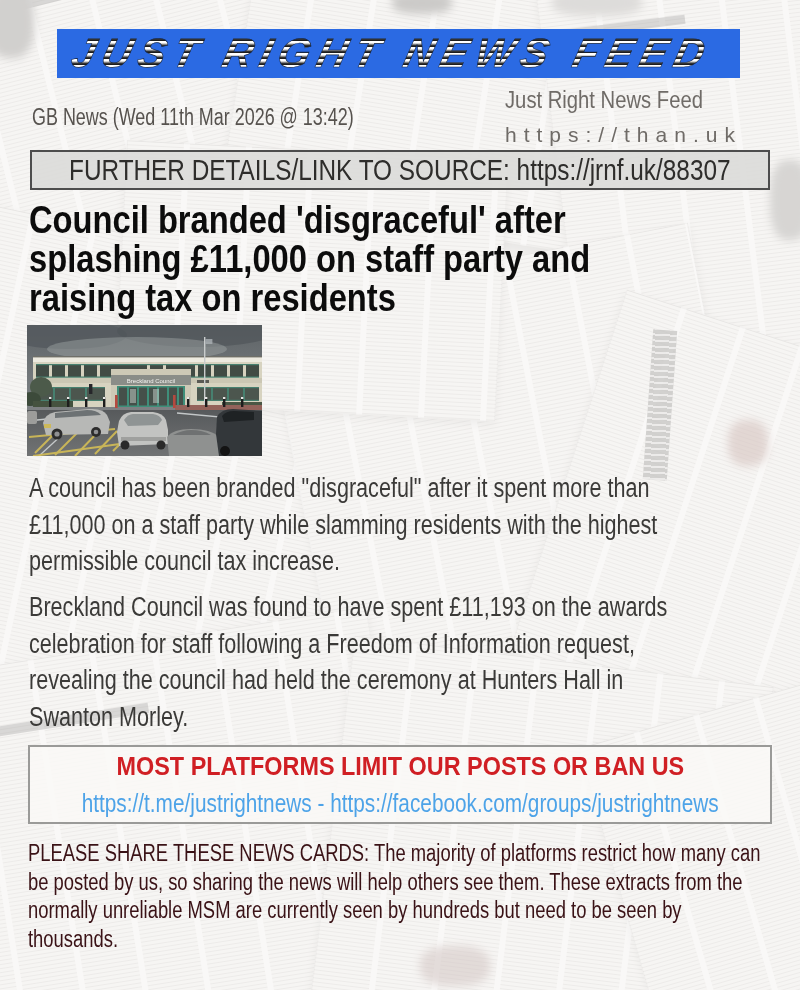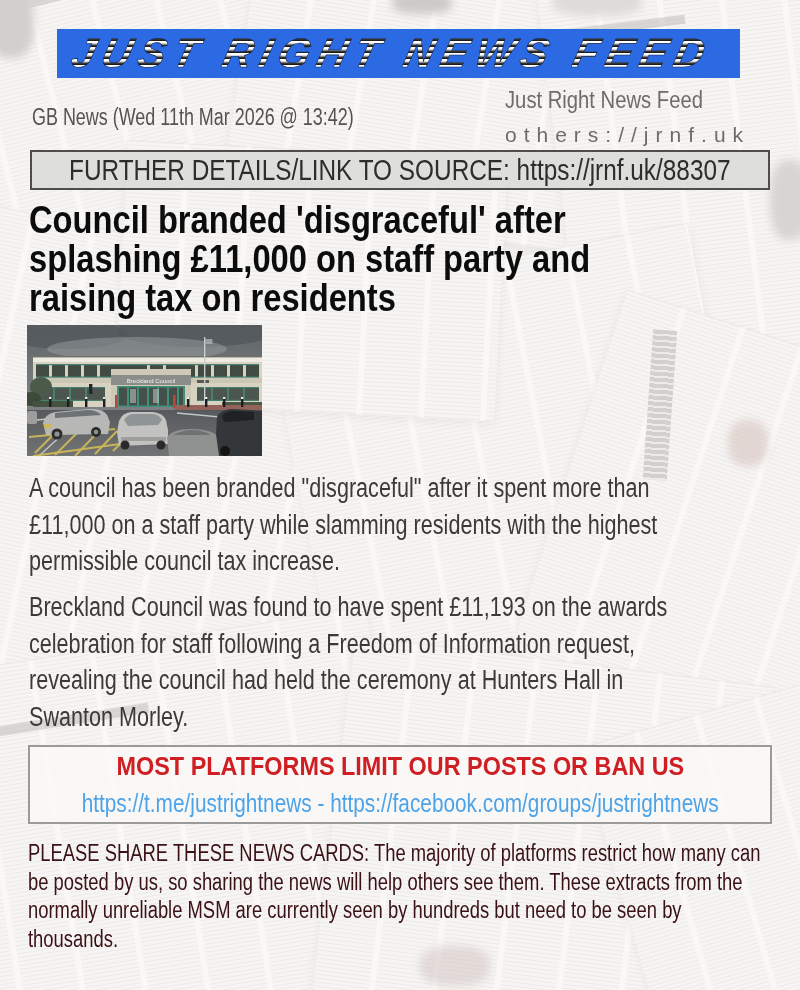--- a/index.html
+++ b/index.html
@@ -124,21 +124,21 @@
       </defs>
       <rect x="0" y="0" width="683" height="49" fill="#2b6ae3"></rect>
       <g transform="translate(341,0) skewX(-14)">
         <text x="0" y="38" text-anchor="middle" font-family="Liberation Sans, sans-serif" font-size="41" font-weight="bold" font-style="italic" letter-spacing="7" fill="url(#scan)" stroke="#14233f" stroke-width="0.6">JUST RIGHT NEWS FEED</text>
       </g>
     </svg>
 
     <div class="date-line">GB News (Wed 11th Mar 2026 @ 13:42)</div>
     <div class="brand-block">
       <div class="brand-name">Just Right News Feed</div>
-      <div class="brand-url">others://jrnf.uk</div>
+      <div class="brand-url">https://than.uk</div>
     </div>
 
     <div class="source-box">
       <span>FURTHER DETAILS/LINK TO SOURCE: https://jrnf.uk/88307</span>
     </div>
 
     <h1 class="headline">Council branded 'disgraceful' after
 splashing £11,000 on staff party and
 raising tax on residents</h1>
 

